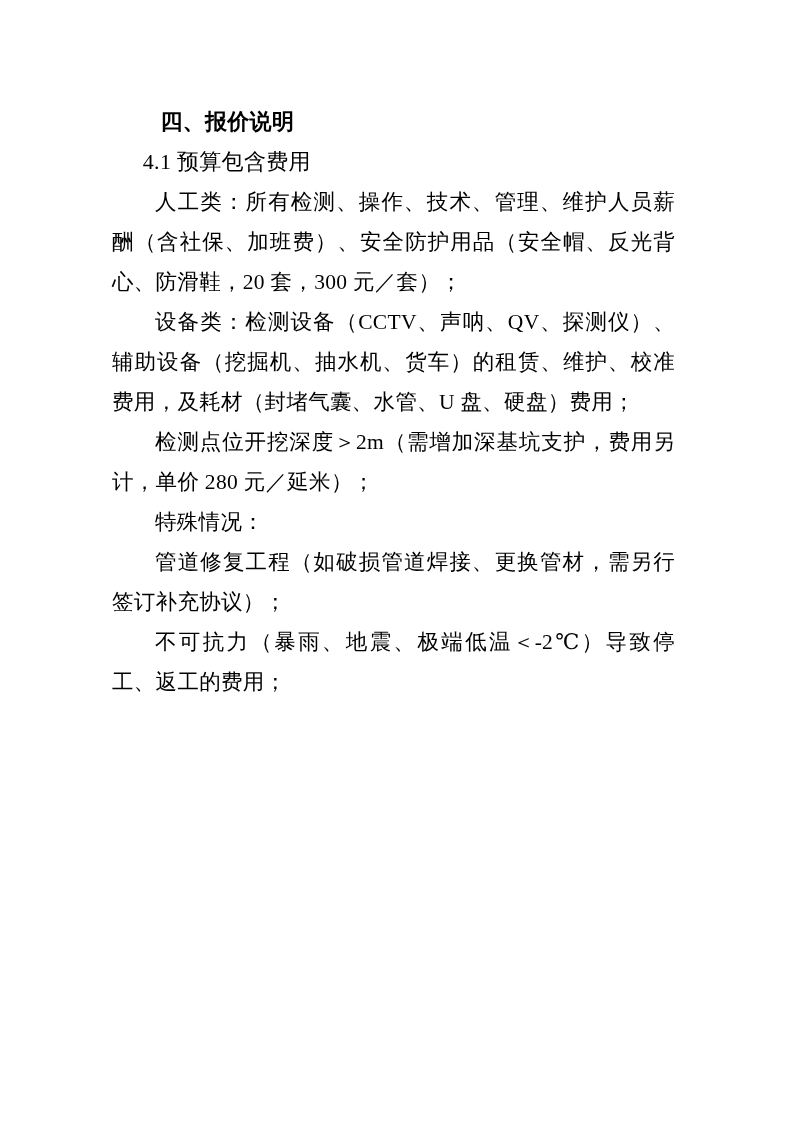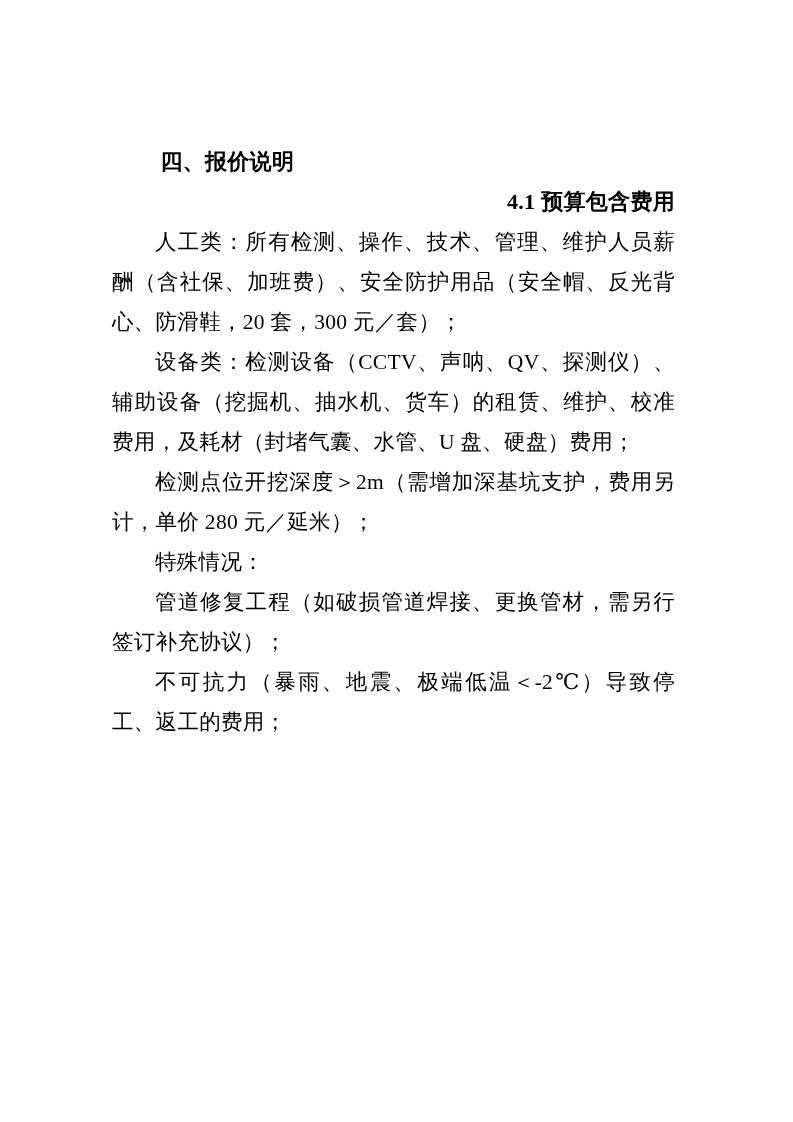--- a/index.html
+++ b/index.html
@@ -25,27 +25,26 @@
     line-height: 40px;
     text-align: justify;
     letter-spacing: 0.3px;
   }
   .style-h1 {
     font-family: "Liberation Sans", "DejaVu Sans", sans-serif;
     font-weight: bold;
     font-size: 22px;
     text-indent: 2.2em;
     text-align: left;
-    margin-top: 40px;
   }
   .style-h2 {
-    font-weight: bold;
+    font-weight: normal;
     font-size: 22px;
     text-indent: 1.4em;
-    text-align: right;
+    text-align: left;
   }
   .style-p {
     text-indent: 2em;
   }
 </style>
 </head>
 <body>
 
 <div class="page">
   <div class="doc-block style-h1">四、报价说明</div>

